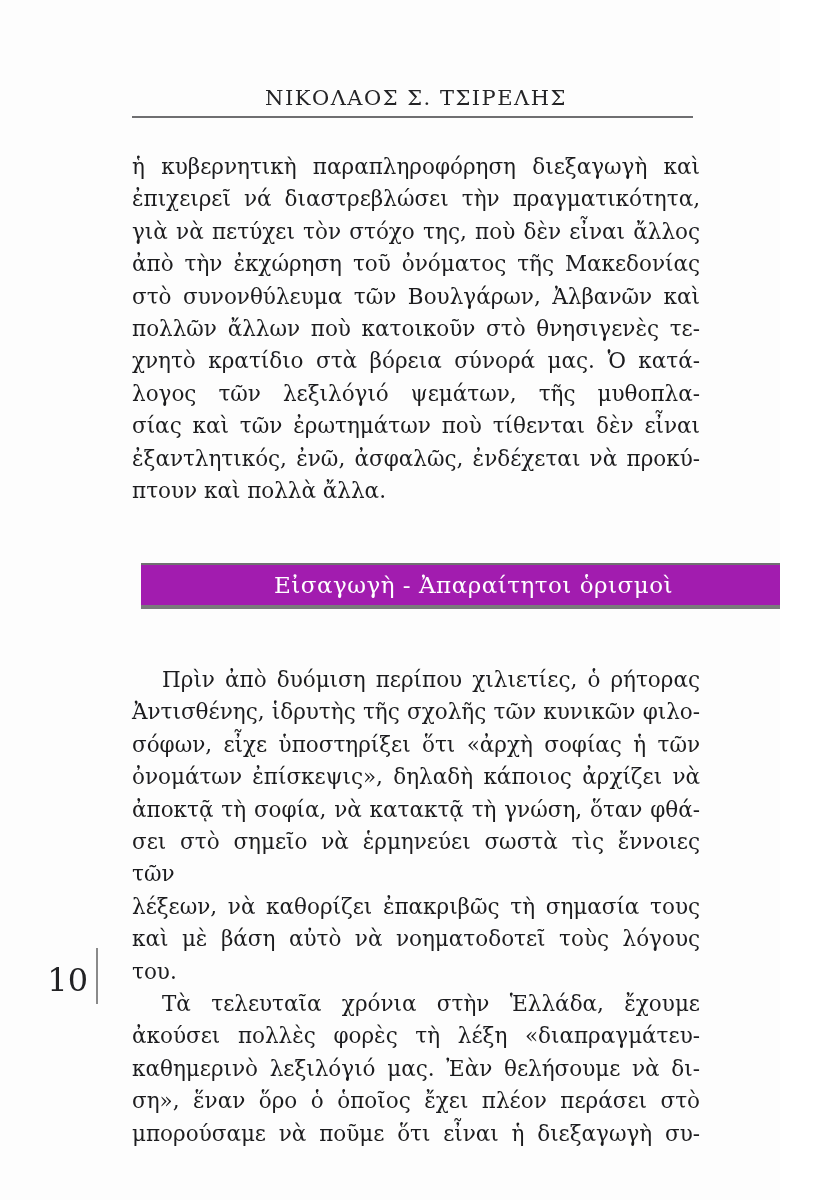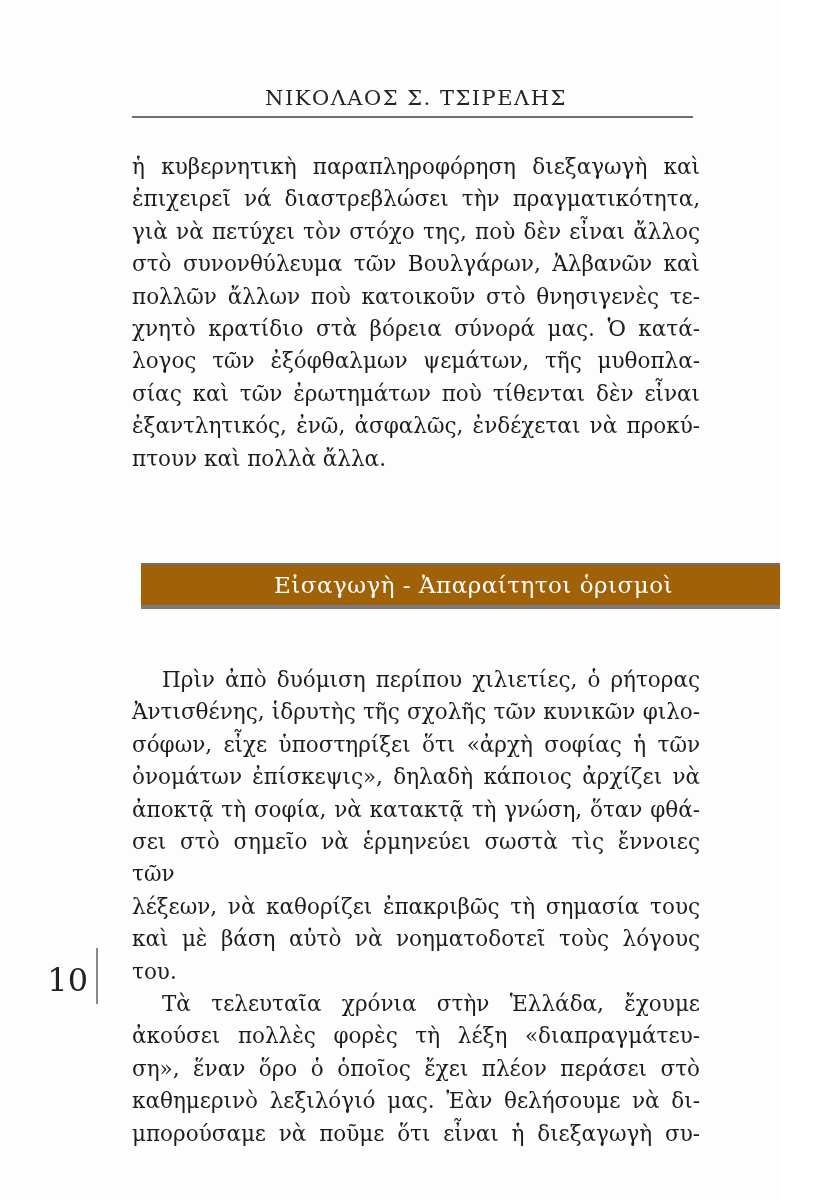--- a/index.html
+++ b/index.html
@@ -54,21 +54,21 @@
   .indent > .tline:first-child {
     text-indent: 30px;
   }
   .section-banner {
     position: absolute;
     left: 141px;
     top: 563px;
     width: 665px;
     height: 46px;
     box-sizing: border-box;
-    background: #a16207;
+    background: #a21caf;
     border-top: 2px solid #707072;
     border-bottom: 4px solid #7a7a7c;
     display: flex;
     align-items: center;
     justify-content: center;
   }
   .banner-label {
     color: #ffffff;
     font-size: 23px;
     letter-spacing: 0.5px;
@@ -103,24 +103,25 @@
 <div class="page">
 
   <div class="running-header">ΝΙΚΟΛΑΟΣ Σ. ΤΣΙΡΕΛΗΣ</div>
 
   <div class="header-rule"></div>
 
   <div class="para para-1">
       <div class="tline">ἡ κυβερνητικὴ παραπληροφόρηση διεξαγωγὴ καὶ</div>
       <div class="tline">ἐπιχειρεῖ νά διαστρεβλώσει τὴν πραγματικότητα,</div>
       <div class="tline">γιὰ νὰ πετύχει τὸν στόχο της, ποὺ δὲν εἶναι ἄλλος</div>
+      <div class="tline">ἀπὸ τὴν ἐκχώρηση τοῦ ὀνόματος τῆς Μακεδονίας</div>
       <div class="tline">στὸ συνονθύλευμα τῶν Βουλγάρων, Ἀλβανῶν καὶ</div>
       <div class="tline">πολλῶν ἄλλων ποὺ κατοικοῦν στὸ θνησιγενὲς τε-</div>
       <div class="tline">χνητὸ κρατίδιο στὰ βόρεια σύνορά μας. Ὁ κατά-</div>
-      <div class="tline">λογος τῶν ἐξόφθαλμων ψεμάτων, τῆς μυθοπλα-</div>
+      <div class="tline">λογος τῶν λεξιλόγιό ψεμάτων, τῆς μυθοπλα-</div>
       <div class="tline">σίας καὶ τῶν ἐρωτημάτων ποὺ τίθενται δὲν εἶναι</div>
       <div class="tline">ἐξαντλητικός, ἐνῶ, ἀσφαλῶς, ἐνδέχεται νὰ προκύ-</div>
       <div class="tline tline-short">πτουν καὶ πολλὰ ἄλλα.</div>
     </div>
 
   <div class="section-banner">
     <span class="banner-label">Εἰσαγωγὴ - Ἀπαραίτητοι ὁρισμοὶ</span>
   </div>
 
   <div class="body-block">
@@ -130,22 +131,22 @@
         <div class="tline">σόφων, εἶχε ὑποστηρίξει ὅτι «ἀρχὴ σοφίας ἡ τῶν</div>
         <div class="tline">ὀνομάτων ἐπίσκεψις», δηλαδὴ κάποιος ἀρχίζει νὰ</div>
         <div class="tline">ἀποκτᾷ τὴ σοφία, νὰ κατακτᾷ τὴ γνώση, ὅταν φθά-</div>
         <div class="tline">σει στὸ σημεῖο νὰ ἑρμηνεύει σωστὰ τὶς ἔννοιες τῶν</div>
         <div class="tline">λέξεων, νὰ καθορίζει ἐπακριβῶς τὴ σημασία τους</div>
         <div class="tline">καὶ μὲ βάση αὐτὸ νὰ νοηματοδοτεῖ τοὺς λόγους του.</div>
       </div>
     <div class="para indent">
         <div class="tline">Τὰ τελευταῖα χρόνια στὴν Ἑλλάδα, ἔχουμε</div>
         <div class="tline">ἀκούσει πολλὲς φορὲς τὴ λέξη «διαπραγμάτευ-</div>
+        <div class="tline">καθημερινὸ λεξιλόγιό μας. Ἐὰν θελήσουμε νὰ δι-</div>
         <div class="tline">ση», ἕναν ὅρο ὁ ὁποῖος ἔχει πλέον περάσει στὸ</div>
-        <div class="tline">καθημερινὸ λεξιλόγιό μας. Ἐὰν θελήσουμε νὰ δι-</div>
         <div class="tline">μπορούσαμε νὰ ποῦμε ὅτι εἶναι ἡ διεξαγωγὴ συ-</div>
       </div>
   </div>
 
   <div class="page-number">10</div>
 
   <div class="margin-bar"></div>
 
 </div>
 

